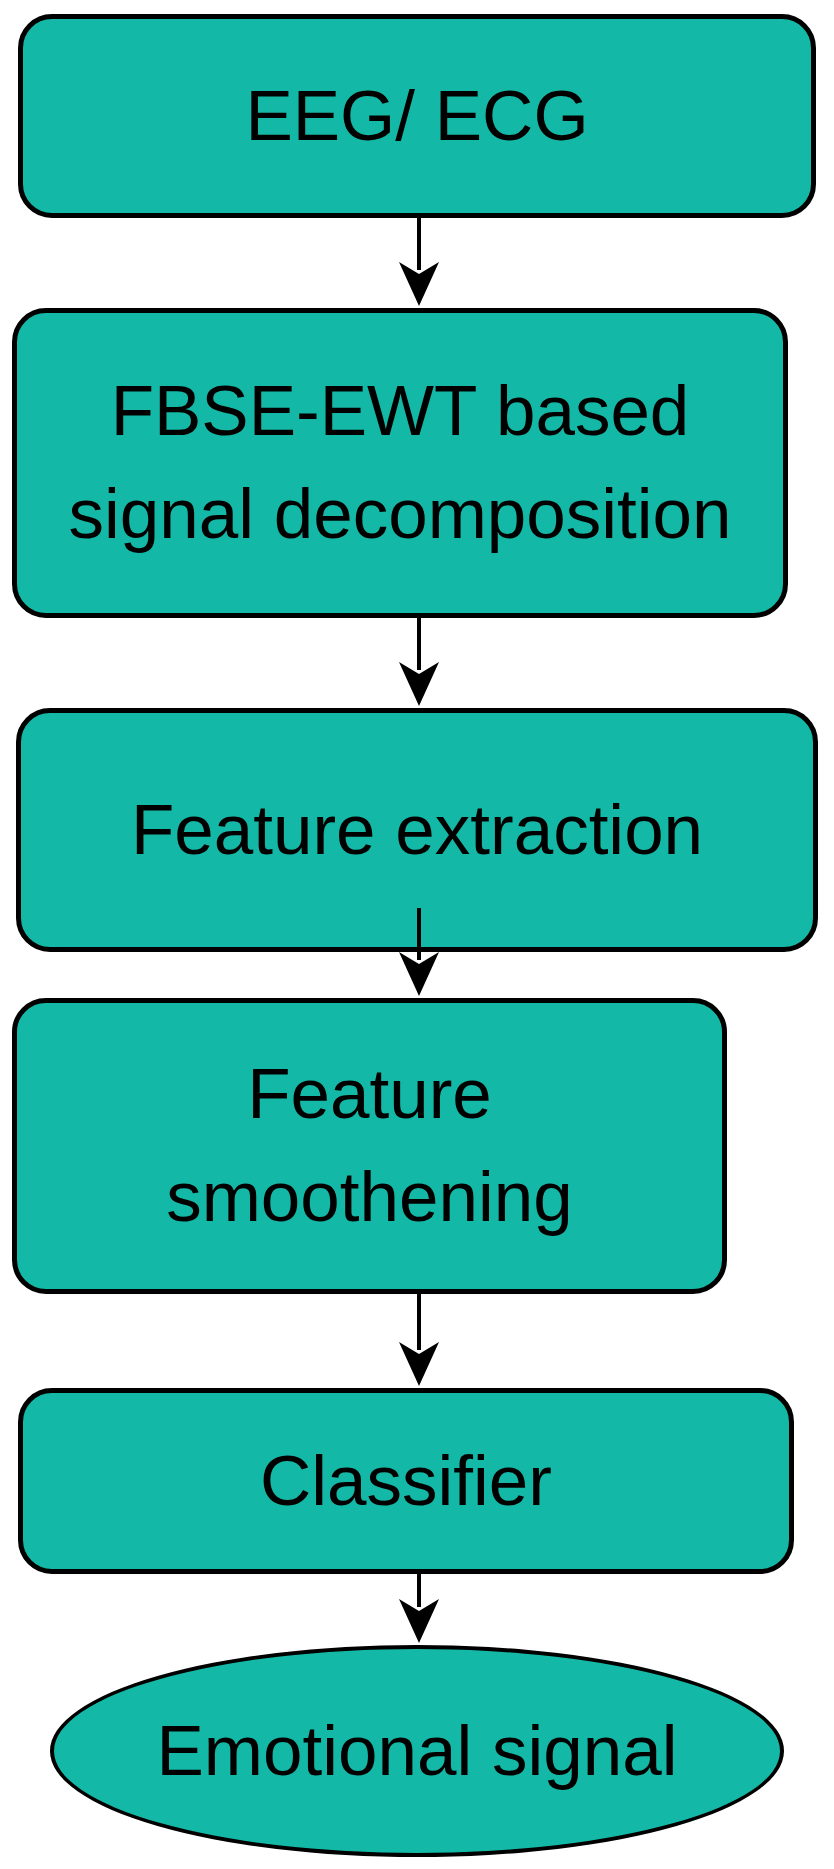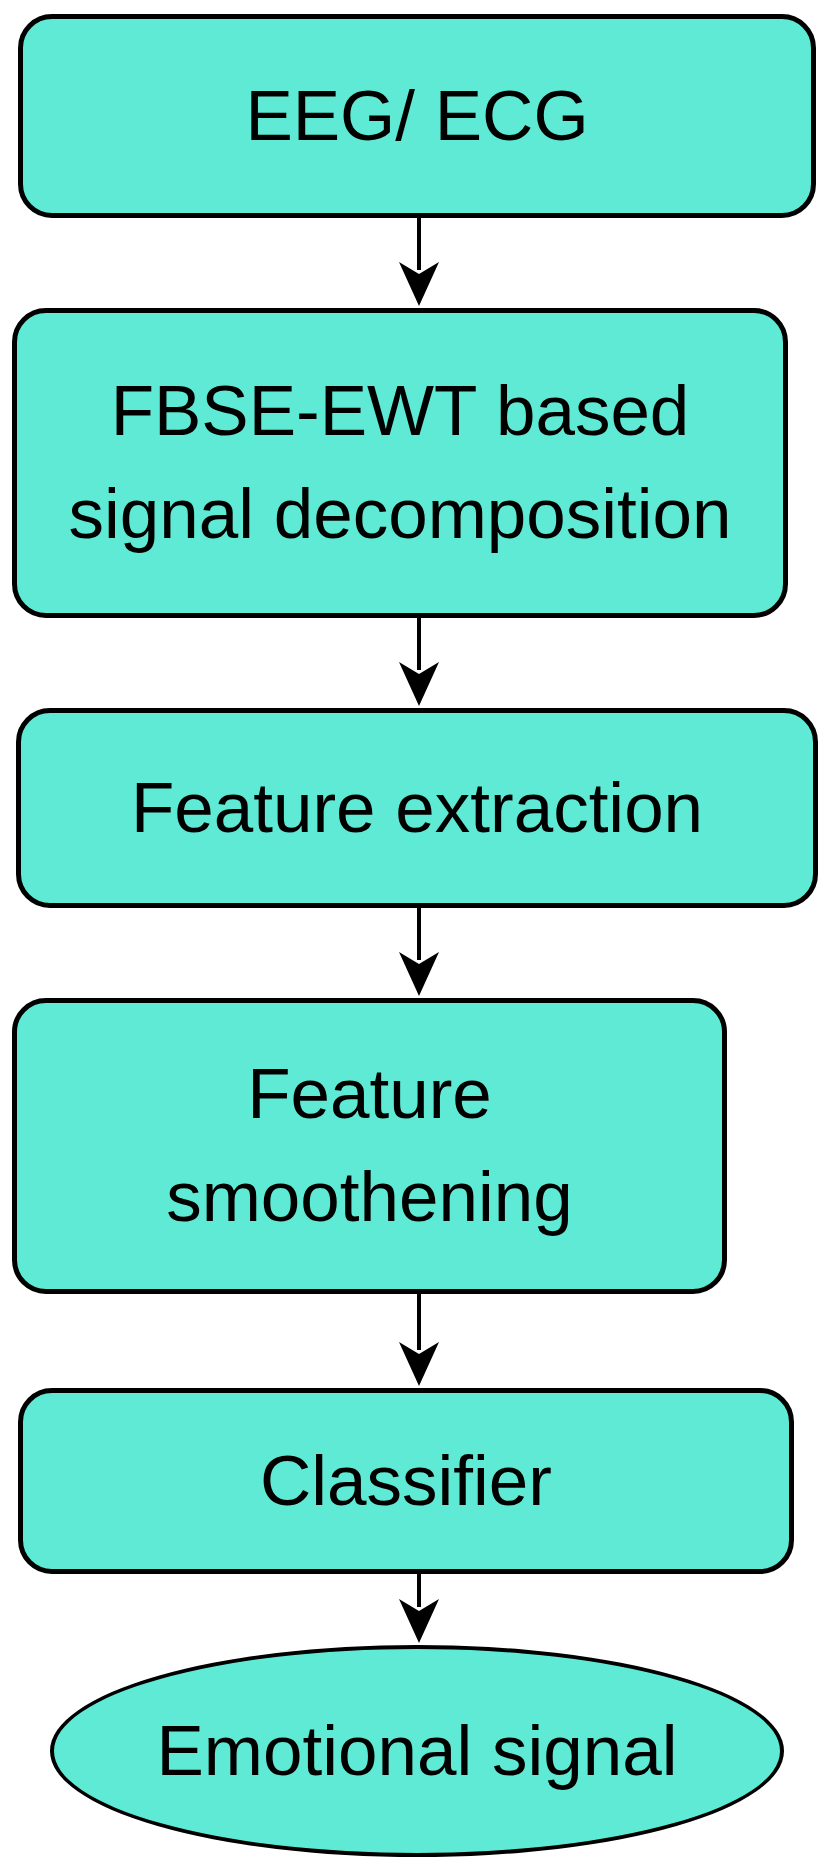--- a/index.html
+++ b/index.html
@@ -12,21 +12,21 @@
     width: 834px;
     height: 1869px;
     background: #ffffff;
     font-family: "Liberation Sans", sans-serif;
     color: #000000;
     overflow: hidden;
   }
   .node {
     position: absolute;
     box-sizing: border-box;
-    background: #5eead4;
+    background: #14b8a6;
     border: 5px solid #000000;
     display: flex;
     align-items: center;
     justify-content: center;
     text-align: center;
     font-size: 71px;
     line-height: 1.45;
     letter-spacing: 0px;
   }
   .rounded {
@@ -34,21 +34,21 @@
   }
   .ellipse {
     border-radius: 50%;
     border-width: 4px;
   }
   .node .label {
     padding: 0 28px;
   }
   #node-eeg-ecg            { left: 18px;  top: 14px;   width: 798px; height: 204px; }
   #node-decomposition      { left: 12px;  top: 308px;  width: 776px; height: 310px; }
-  #node-feature-extraction { left: 16px;  top: 708px;  width: 802px; height: 200px; }
+  #node-feature-extraction { left: 16px;  top: 708px;  width: 802px; height: 244px; }
   #node-feature-smoothening{ left: 12px;  top: 998px;  width: 715px; height: 296px; }
   #node-classifier         { left: 18px;  top: 1388px; width: 776px; height: 186px; }
   #node-emotional-state    { left: 50px;  top: 1645px; width: 734px; height: 212px; }
   .arrow {
     position: absolute;
     left: 397px;
     width: 44px;
   }
   #arrow-1 { top: 218px;  height: 90px; }
   #arrow-2 { top: 618px;  height: 90px; }

